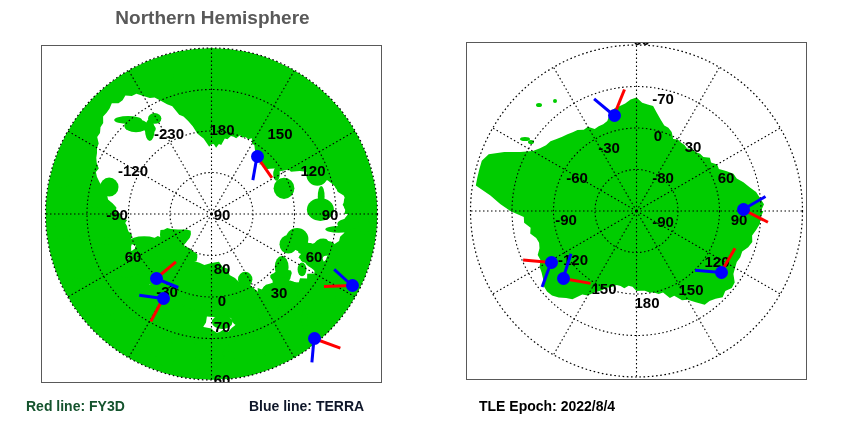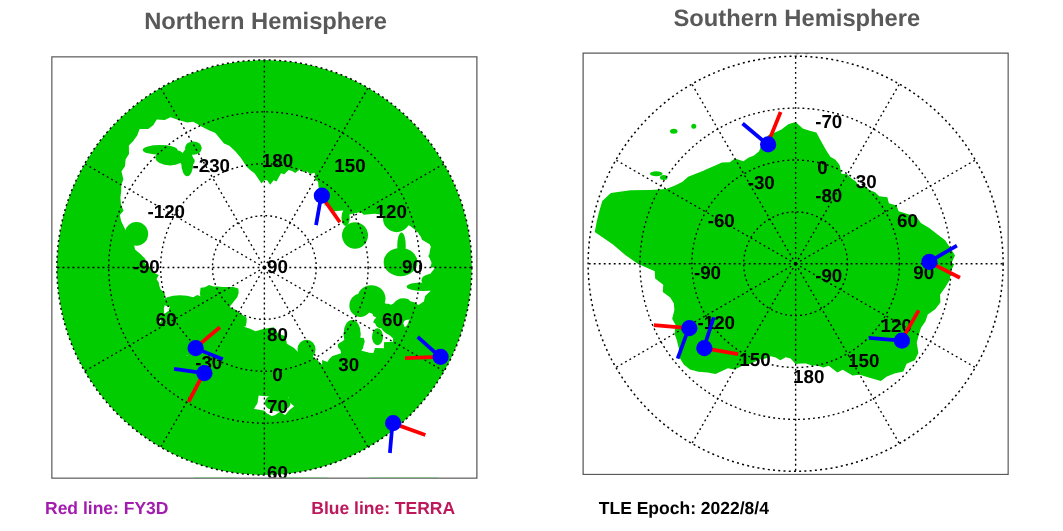--- a/index.html
+++ b/index.html
@@ -30,22 +30,22 @@
 
   .lbl{
     position:absolute;font-size:15px;font-weight:bold;color:#000;
     white-space:nowrap;line-height:15px;transform:translate(-50%,-50%);
     font-family:"Liberation Sans", sans-serif;
   }
 
   .footer-item{
     position:absolute;font-size:14px;font-weight:bold;white-space:nowrap;
   }
-  #legend-fy3d{left:36px;top:398px;color:#a21caf;}
-  #legend-terra{left:249px;top:398px;color:#be185d;}
+  #legend-fy3d{left:26px;top:398px;color:#14532d;}
+  #legend-terra{left:249px;top:398px;color:#0f172a;}
   #tle-epoch{left:479px;top:398px;color:#000000;}
 
   .sat-marker{position:absolute;width:0;height:0;}
   .sat-dot{
     position:absolute;width:13px;height:13px;border-radius:50%;
     background:#0000ff;left:-6.5px;top:-6.5px;
   }
   .sat-line{position:absolute;height:3px;transform-origin:0 50%;left:0;top:-1.5px;}
   .sat-line.red{background:#ff0000;}
   .sat-line.blue{background:#0000ff;}
@@ -188,21 +188,20 @@
         <div class="sat-marker" style="left: 272px; top: 292px;">
           <div class="sat-line red" style="width: 28px; transform: rotate(20deg);"></div>
           <div class="sat-line blue" style="width: 24px; transform: rotate(95deg);"></div>
           <div class="sat-dot"></div>
         </div>
       </div>
   </div>
 </div>
 
 <div class="panel" id="panel-south">
-  <div class="panel-title">Southern Hemisphere</div>
 
   <div class="plot-box" id="plot-south">
     <svg class="map-svg" id="svg-south" width="339" height="336" viewBox="0 0 339 336">
         <circle cx="169.5" cy="168" r="166" fill="#ffffff"></circle>
         <path d="M 296.4 168.0 L 293.6 174.5 L 292.8 181.0 L 289.1 186.9 L 285.1 192.6 L 285.3 199.0 L 281.2 204.3 L 275.2 208.6 L 273.3 214.2 L 269.8 219.1 L 268.0 224.9 L 266.4 230.9 L 267.7 239.4 L 264.8 245.1 L 258.3 247.9 L 255.7 254.2 L 248.6 255.8 L 242.5 258.1 L 237.7 261.8 L 228.7 259.2 L 220.7 256.7 L 215.0 257.3 L 207.2 252.7 L 202.9 255.0 L 196.0 249.5 L 191.7 250.9 L 186.8 249.4 L 182.4 249.4 L 177.9 247.7 L 173.7 247.8 L 169.5 248.1 L 165.5 243.7 L 161.6 242.8 L 157.3 245.2 L 153.6 243.0 L 149.7 242.0 L 144.8 243.9 L 140.0 244.8 L 134.0 247.8 L 128.2 249.0 L 120.7 252.6 L 115.3 251.5 L 105.4 256.2 L 99.1 254.9 L 91.7 254.4 L 85.0 252.5 L 80.0 248.6 L 76.7 243.1 L 76.1 235.9 L 74.6 229.6 L 72.6 223.9 L 73.5 216.9 L 70.7 212.0 L 72.5 205.2 L 72.1 199.7 L 69.2 194.9 L 63.2 190.6 L 63.6 184.8 L 57.1 179.8 L 56.8 173.9 L 43.2 168.0 L 33.2 160.9 L 23.4 152.6 L 8.8 142.6 L 10.4 134.2 L 12.4 125.9 L 14.8 117.7 L 21.7 111.3 L 37.3 109.1 L 53.6 108.9 L 65.8 108.1 L 73.0 105.3 L 79.0 102.3 L 83.5 98.3 L 89.6 96.0 L 95.2 93.7 L 100.5 91.3 L 105.7 89.2 L 110.5 86.9 L 116.8 86.8 L 120.9 83.7 L 127.7 85.9 L 131.7 83.2 L 136.2 81.3 L 140.3 78.0 L 143.2 70.0 L 147.6 65.2 L 152.9 63.0 L 158.2 60.6 L 163.6 56.4 L 169.5 54.5 L 175.2 59.7 L 180.7 61.6 L 186.1 62.9 L 190.2 70.5 L 193.9 77.1 L 197.3 82.4 L 201.4 84.8 L 204.7 89.0 L 206.2 96.0 L 210.8 96.4 L 213.9 99.6 L 217.5 101.9 L 220.1 105.5 L 225.3 106.0 L 228.5 109.0 L 233.1 110.7 L 236.4 113.9 L 242.9 114.7 L 244.1 119.6 L 250.2 121.4 L 251.9 126.0 L 259.1 128.1 L 266.4 130.8 L 269.7 135.4 L 276.4 139.3 L 282.3 144.0 L 289.1 149.1 L 293.0 155.0 L 297.0 161.3 L 294.0 168.0 Z" fill="#00cc00"></path>
         <ellipse cx="72" cy="62" rx="3" ry="2" fill="#00cc00"></ellipse>
         <ellipse cx="58" cy="96" rx="5" ry="2" fill="#00cc00"></ellipse>
         <ellipse cx="64" cy="99" rx="3" ry="2" fill="#00cc00"></ellipse>
         <ellipse cx="88" cy="58" rx="2" ry="2" fill="#00cc00"></ellipse>
         <g stroke="#000000" stroke-width="1.1" stroke-dasharray="1.5 2.5" fill="none">
@@ -228,21 +227,21 @@
     <div id="labels-south">
         <div class="lbl" style="left: 172px; top: -4px;">-60</div>
         <div class="lbl" style="left: 196px; top: 55px;">-70</div>
         <div class="lbl" style="left: 191px; top: 92px;">0</div>
         <div class="lbl" style="left: 226px; top: 103px;">30</div>
         <div class="lbl" style="left: 142px; top: 104px;">-30</div>
         <div class="lbl" style="left: 259px; top: 134px;">60</div>
         <div class="lbl" style="left: 110px; top: 134px;">-60</div>
         <div class="lbl" style="left: 272px; top: 176px;">90</div>
         <div class="lbl" style="left: 99px; top: 176px;">-90</div>
-        <div class="lbl" style="left: 196px; top: 114px;">-80</div>
+        <div class="lbl" style="left: 196px; top: 134px;">-80</div>
         <div class="lbl" style="left: 196px; top: 178px;">-90</div>
         <div class="lbl" style="left: 250px; top: 218px;">120</div>
         <div class="lbl" style="left: 106px; top: 216px;">-120</div>
         <div class="lbl" style="left: 224px; top: 246px;">150</div>
         <div class="lbl" style="left: 137px; top: 245px;">150</div>
         <div class="lbl" style="left: 180px; top: 259px;">180</div>
       </div>
     <div id="markers-south">
         <div class="sat-marker" style="left: 147px; top: 72px;">
           <div class="sat-line red" style="width: 28px; transform: rotate(-68deg);"></div>

